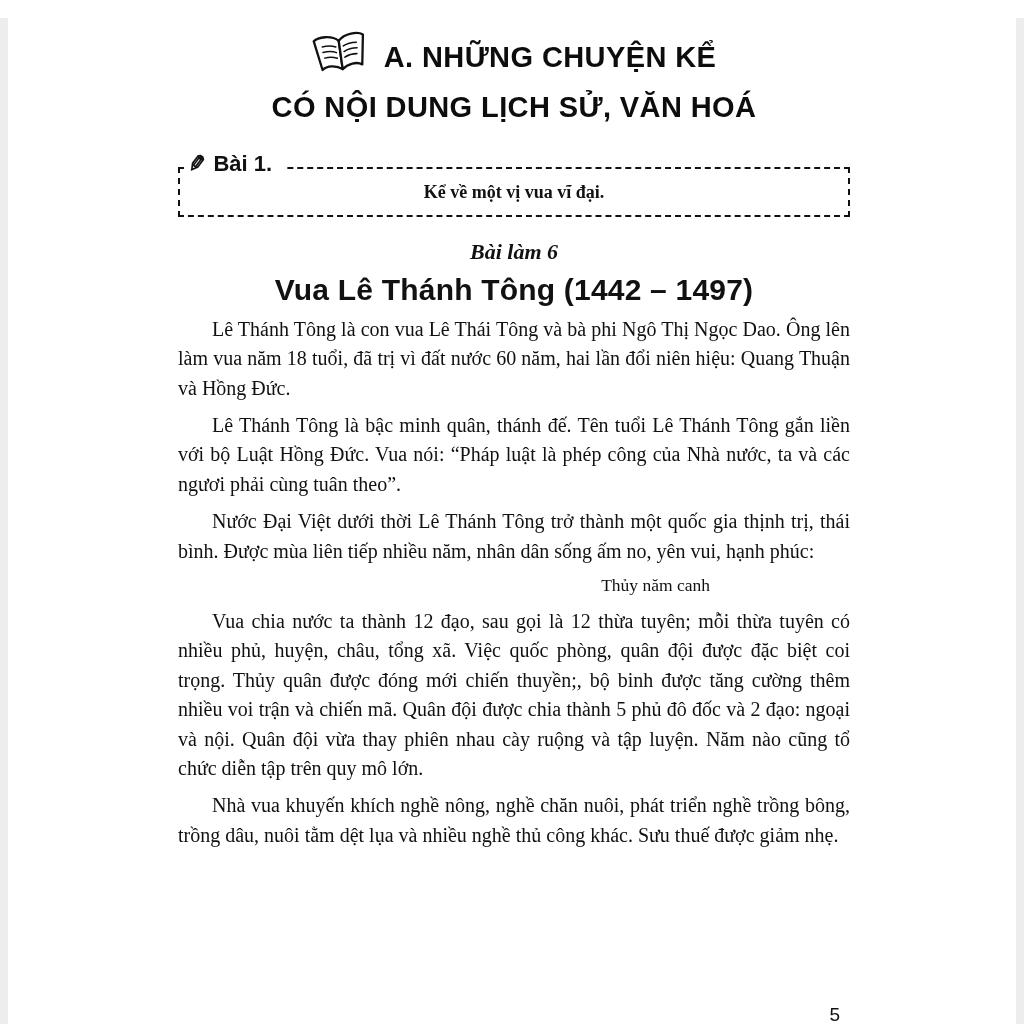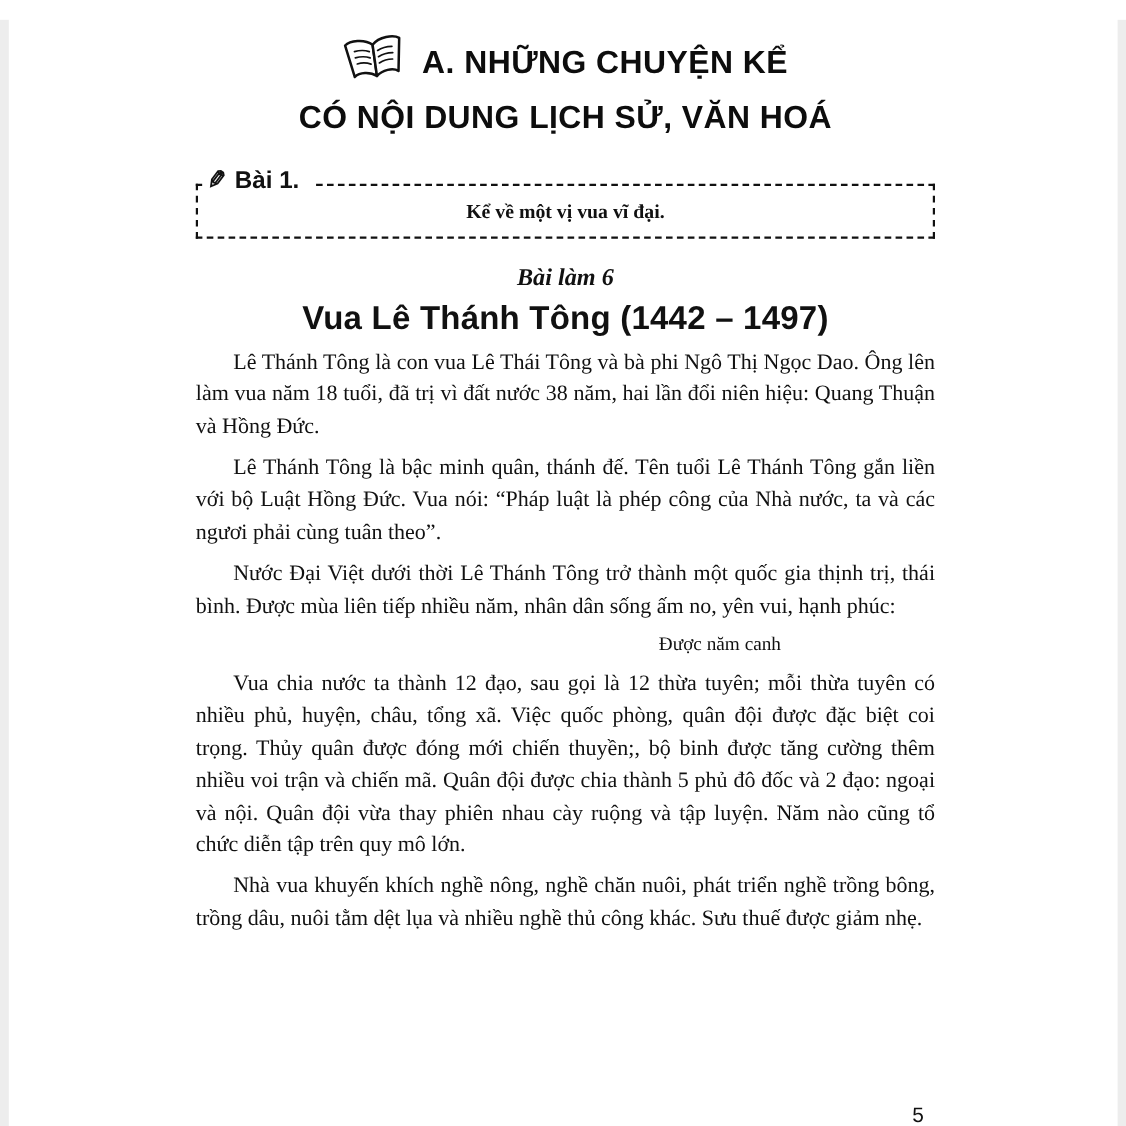--- a/index.html
+++ b/index.html
@@ -169,26 +169,26 @@
         <span>Bài 1.</span>
       </div>
       <div class="lesson-box">
         <span>Kể về một vị vua vĩ đại.</span>
       </div>
     </section>
 
     <div class="essay-subtitle">Bài làm 6</div>
     <h2 class="essay-title">Vua Lê Thánh Tông (1442 – 1497)</h2>
 
-    <p class="para">Lê Thánh Tông là con vua Lê Thái Tông và bà phi Ngô Thị Ngọc Dao. Ông lên làm vua năm 18 tuổi, đã trị vì đất nước 38 năm, hai lần đổi niên hiệu: Quang Thuận và Hồng Đức.</p>
+    <p class="para">Lê Thánh Tông là con vua Lê Thái Tông và bà phi Ngô Thị Ngọc Dao. Ông lên làm vua năm 18 tuổi, đã trị vì đất nước 60 năm, hai lần đổi niên hiệu: Quang Thuận và Hồng Đức.</p>
     <p class="para">Lê Thánh Tông là bậc minh quân, thánh đế. Tên tuổi Lê Thánh Tông gắn liền với bộ Luật Hồng Đức. Vua nói: “Pháp luật là phép công của Nhà nước, ta và các ngươi phải cùng tuân theo”.</p>
     <p class="para">Nước Đại Việt dưới thời Lê Thánh Tông trở thành một quốc gia thịnh trị, thái bình. Được mùa liên tiếp nhiều năm, nhân dân sống ấm no, yên vui, hạnh phúc:</p>
 
     <div class="verse">
-      <div class="verse-attribution">Được năm canh</div>
+      <div class="verse-attribution">Thủy năm canh</div>
     </div>
 
     <p class="para">Vua chia nước ta thành 12 đạo, sau gọi là 12 thừa tuyên; mỗi thừa tuyên có nhiều phủ, huyện, châu, tổng xã. Việc quốc phòng, quân đội được đặc biệt coi trọng. Thủy quân được đóng mới chiến thuyền;, bộ binh được tăng cường thêm nhiều voi trận và chiến mã. Quân đội được chia thành 5 phủ đô đốc và 2 đạo: ngoại và nội. Quân đội vừa thay phiên nhau cày ruộng và tập luyện. Năm nào cũng tổ chức diễn tập trên quy mô lớn.</p>
     <p class="para">Nhà vua khuyến khích nghề nông, nghề chăn nuôi, phát triển nghề trồng bông, trồng dâu, nuôi tằm dệt lụa và nhiều nghề thủ công khác. Sưu thuế được giảm nhẹ.</p>
 
     <div class="page-number">5</div>
   </div>
 </div>
 
 </body></html>

